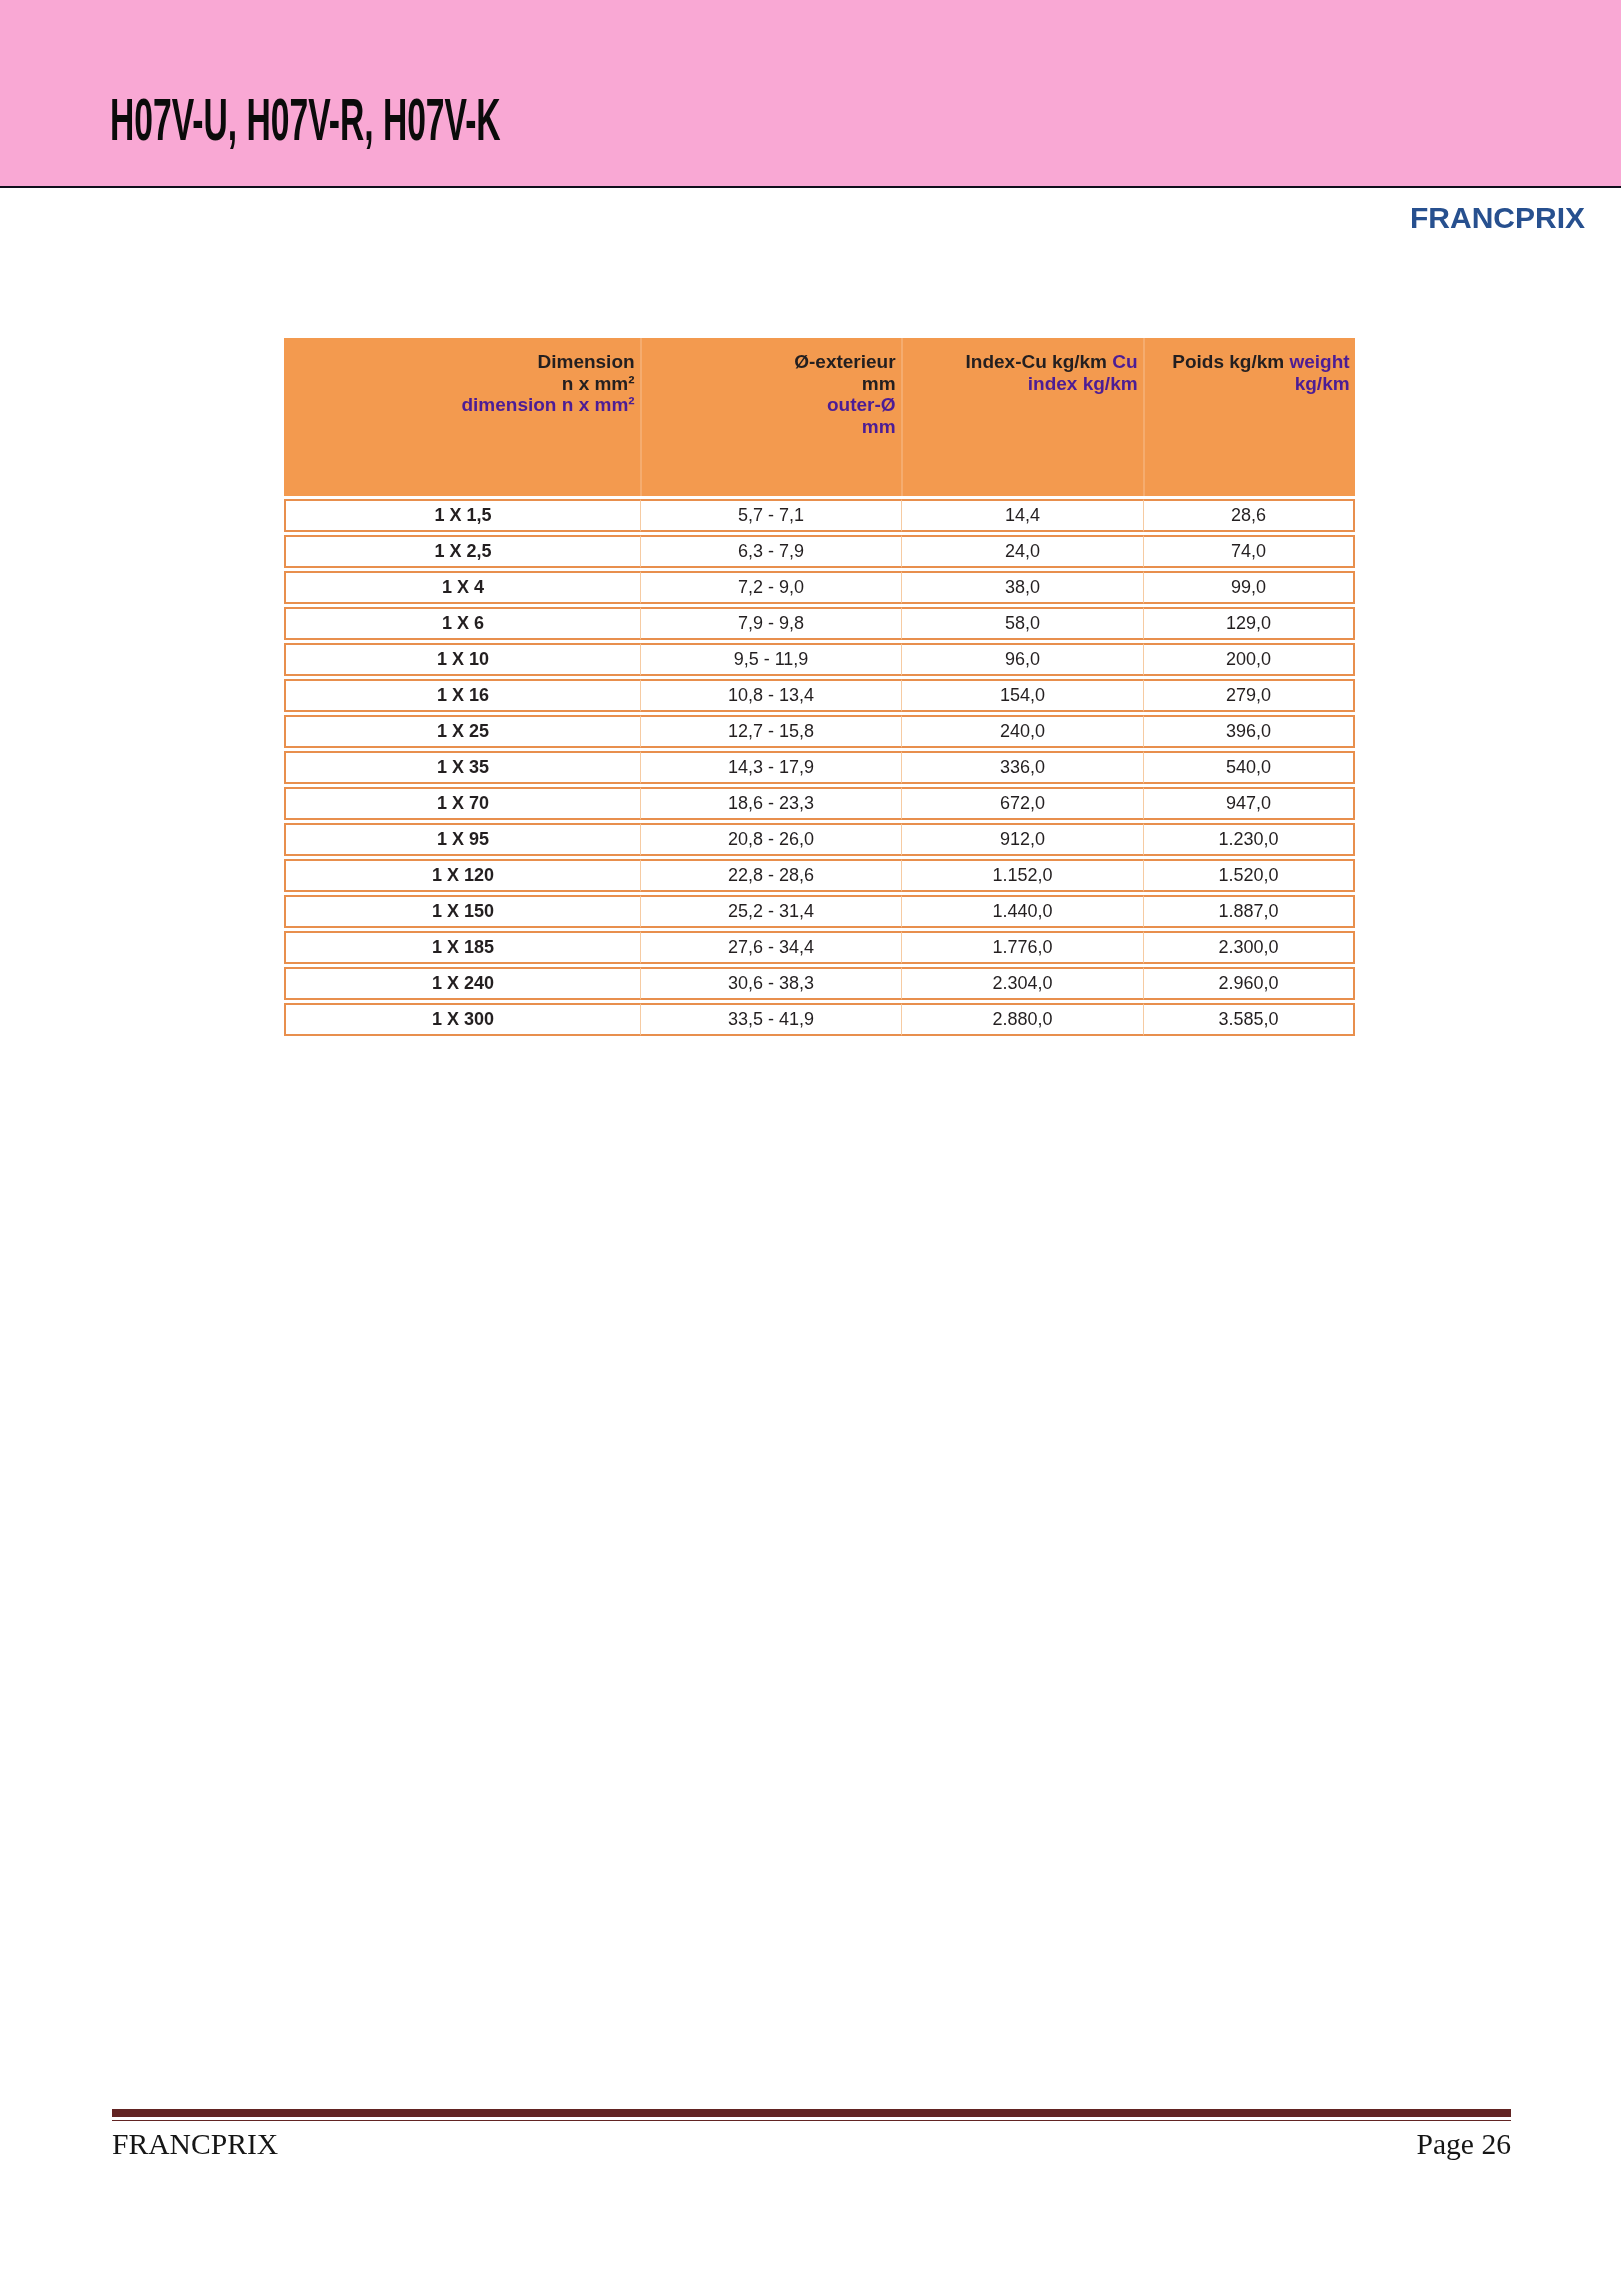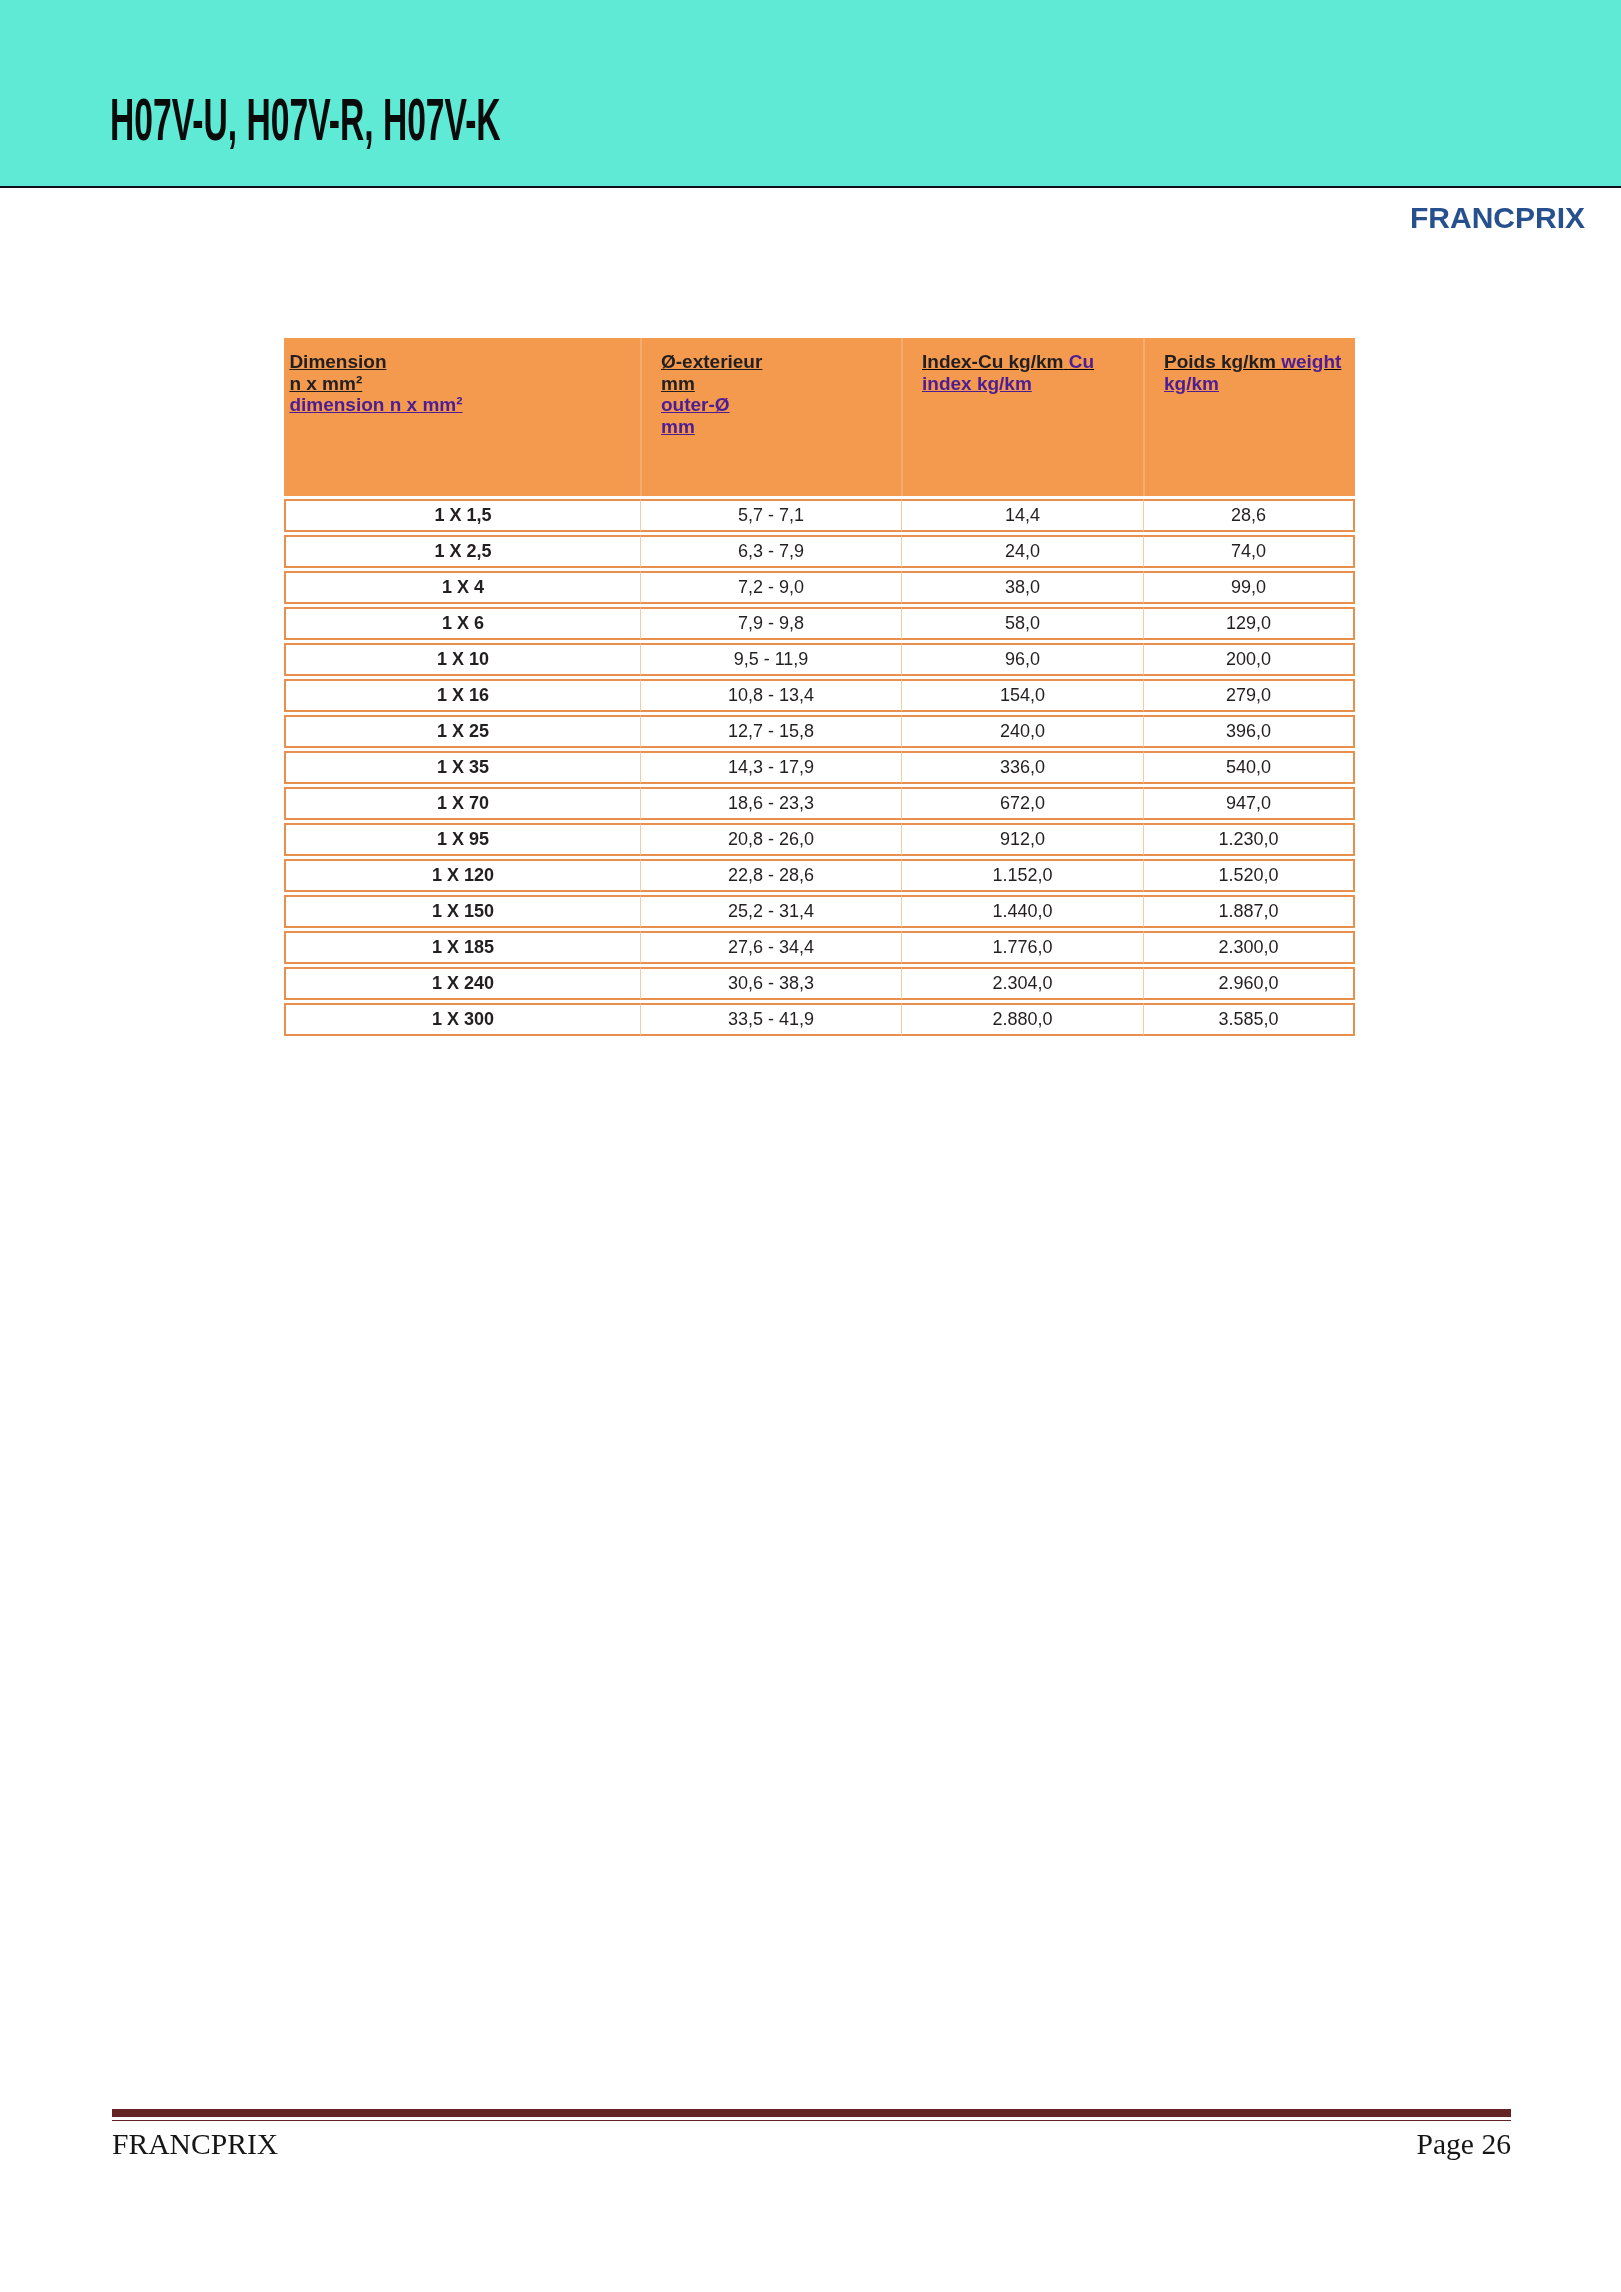--- a/index.html
+++ b/index.html
@@ -15,21 +15,21 @@
     background: #ffffff;
     overflow: hidden;
   }
 
   
   .top-band {
     position: absolute;
     left: 0; top: 0;
     width: 1621px;
     height: 186px;
-    background: #5eead4;
+    background: #f9a8d4;
     border-bottom: 2.7px solid #10101c;
   }
   .page-title {
     position: absolute;
     left: 110px;
     top: 86px;
     font-size: 59px;
     font-weight: 700;
     color: #0b0b0b;
     white-space: nowrap;
@@ -69,21 +69,21 @@
     height: 158px;
     vertical-align: top;
     padding: 13.4px 5.4px 0 5.4px;
     box-sizing: border-box;
     font-size: 19px;
     font-weight: 700;
     line-height: 21.5px;
     text-align: center;
   }
   .dim-table th + th { border-left: 2.7px solid #F5AC6F; padding-left: 19px; }
-  .hl { text-align: left; text-decoration: underline; }
+  .hl { text-align: right; }
   .t-black { color: #231F20; }
   .t-blue  { color: #4c1d95; }
 
   .dim-table td {
     background: #ffffff;
     height: 33px;
     box-sizing: border-box;
     text-align: center;
     vertical-align: middle;
     font-size: 18px;

